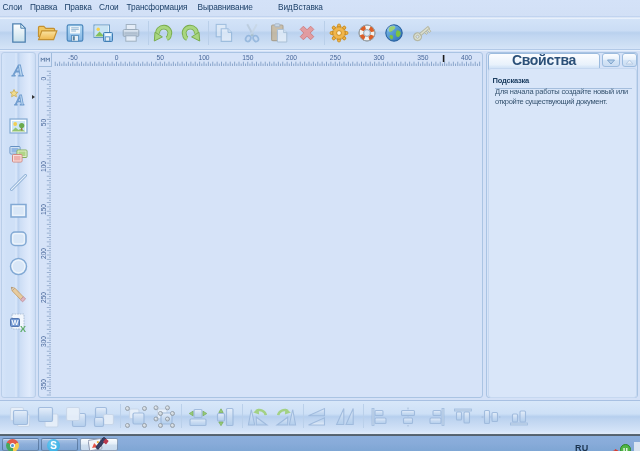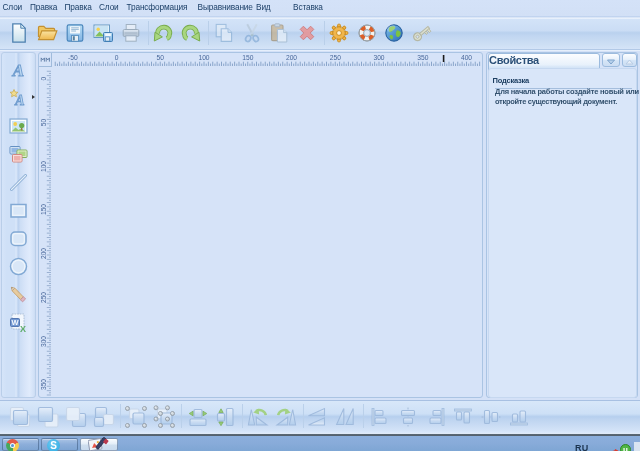--- a/index.html
+++ b/index.html
@@ -34,28 +34,28 @@
     border-right:1px solid #a0bbdc; border-bottom:1px solid #a0bbdc;
     color:#47689b; font-size:6px; line-height:13px; text-align:center; color:#5578a8; }
   .rlab { position:absolute; color:#48679a; font-size:6.7px; }
 
   
   #rightpanel { left:486px; top:52px; width:152px; height:346px;
     border:1px solid #aac4e3; border-radius:3px; background:#d6e3f8; }
   .hbtn { position:absolute; border:1px solid #9cbbde; border-radius:3px;
     background:linear-gradient(180deg,#fcfdff 0%,#e8f1fb 45%,#d5e5f7 55%,#ccddf2 100%); }
   #propbtn { left:1px; top:0px; width:112px; height:26px; color:#2b5078; font-weight:bold;
-    font-size:11px; letter-spacing:-0.3px; text-align:left; line-height:12.5px; }
+    font-size:14px; letter-spacing:-0.3px; text-align:center; line-height:12.5px; }
   #dnbtn { left:115px; top:0px; width:18px; height:14px; }
   #upbtn { left:135px; top:0px; width:15px; height:14px; }
   #innerbox { left:1px; top:15px; width:149px; height:330px; background:#d9e6f9;
     border:1px solid #c6d8f0; border-radius:3px; }
   #hinttitle { left:3.5px; top:6.5px; color:#1d3e61; font-weight:bold; font-size:7.5px; letter-spacing:-0.2px; }
   #hintline { left:6px; top:19px; width:137px; height:1px; background:#a5bedd; }
-  #hinttext { left:6px; top:18px; width:142px; color:#33516e; font-size:7.5px; line-height:9.5px; white-space:nowrap;font-weight:bold; }
+  #hinttext { left:6px; top:18px; width:142px; color:#33516e; font-size:7.5px; line-height:9.5px; white-space:nowrap; }
   #hinttext .l2 { display:inline-block; letter-spacing:-0.3px; }
   #hinttext .l1 { display:inline-block; letter-spacing:-0.2px; }
 
   
   #botbar { left:0; top:400px; width:640px; height:33px;
     background:linear-gradient(180deg,#d8e7f9 0%,#cde0f6 40%,#b6cfee 49%,#bed4f0 58%,#d2e2f7 90%,#dceafb 100%);
     border-top:1px solid #a8c0e2; }
   .bi { position:absolute; top:405px; width:24px; height:24px; opacity:0.85; }
   .bsep { position:absolute; top:404px; width:1px; height:24px; background:#bad0ea; }
 
@@ -71,21 +71,21 @@
 </head>
 <body>
 
 <div id="menubar" class="abs">
   <span style="left:2.5px">Слои</span>
   <span style="left:30px">Правка</span>
   <span style="left:64.5px">Правка</span>
   <span style="left:99px">Слои</span>
   <span style="left:126.5px">Трансформация</span>
   <span style="left:197.5px">Выравнивание</span>
-  <span style="left:256px">Вид</span>
+  <span style="left:278px">Вид</span>
   <span style="left:293px">Вставка</span>
 </div>
 
 <div id="toolbar" class="abs"></div>
 <div id="tbline1" class="abs"></div>
 <div id="tbline2" class="abs"></div>
 <div id="topicons">
     <div class="ti abs" style="left:8px"><svg width="22" height="22" viewBox="0 0 22 22">
         <defs>
           <linearGradient id="pg" x1="0" y1="0" x2="0" y2="1">

